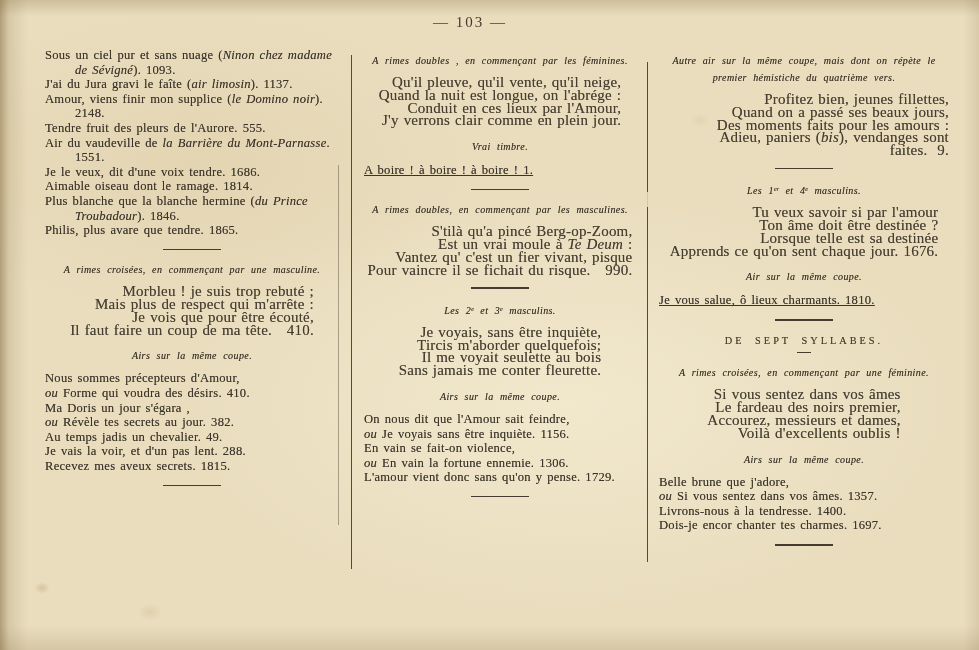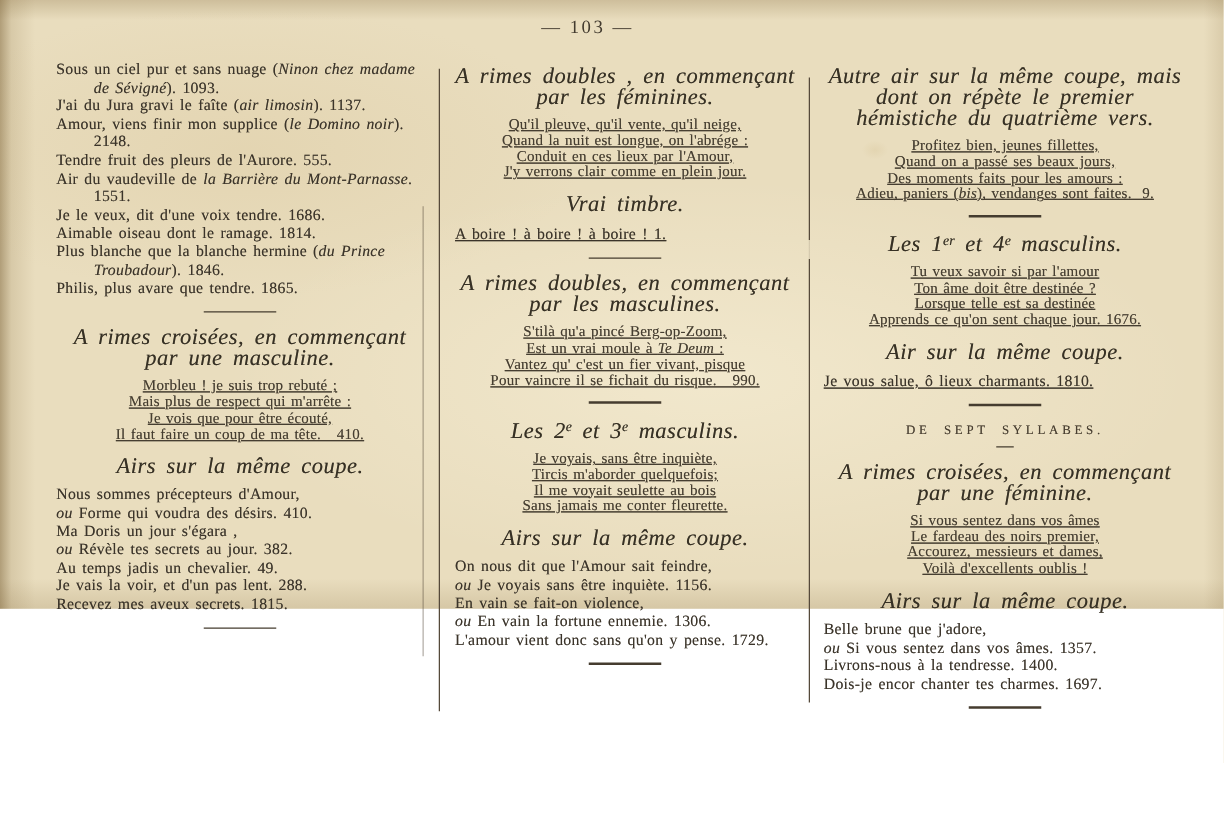--- a/index.html
+++ b/index.html
@@ -1,21 +1,21 @@
 <!DOCTYPE html>
 <html><head>
 <meta charset="utf-8">
 <style>
   html,body{margin:0;padding:0;}
   body{
     width:979px;height:650px;overflow:hidden;
     font-family:"Liberation Serif","DejaVu Serif",serif;
   }
   .page{
-    position:relative;width:979px;height:487px;
+    position:relative;width:979px;height:650px;
     background-color:#e9ddbe;
     background-image:
       radial-gradient(10px 8px at 42px 588px, rgba(170,138,78,.30), rgba(170,138,78,0) 75%),
       radial-gradient(16px 12px at 150px 612px, rgba(180,150,90,.18), rgba(180,150,90,0) 75%),
       radial-gradient(14px 10px at 700px 120px, rgba(190,162,100,.14), rgba(190,162,100,0) 75%),
       radial-gradient(55% 45% at 58% 62%, rgba(255,249,228,.38), rgba(255,249,228,0) 72%),
       radial-gradient(40% 34% at 20% 25%, rgba(205,180,128,.20), rgba(205,180,128,0) 70%),
       linear-gradient(90deg, rgba(120,95,52,.50) 0px, rgba(135,110,65,.18) 9px, rgba(135,110,65,0) 28px),
       linear-gradient(180deg, rgba(135,110,65,.28) 0px, rgba(135,110,65,0) 16px),
       linear-gradient(270deg, rgba(135,110,65,.16) 0px, rgba(135,110,65,0) 16px),
@@ -34,26 +34,26 @@
   .col2{left:364px;width:272px;}
   .col3{left:659px;width:290px;}
   .vrule{position:absolute;width:1.4px;background:#55493a;}
   .vrule1{left:351px;top:55px;height:514px;}
   .vrule1b{left:338px;top:165px;height:360px;width:1px;opacity:.45;}
   .vrule2{left:647px;top:62px;height:500px;
     background:linear-gradient(#55493a 0 26%, rgba(85,73,58,.15) 26% 29%, #55493a 29% 100%);}
   .entries{margin:0;}
   .entry{padding-left:30px;text-indent:-30px;}
   .heading{margin:11px 0 7px;text-align:center;font-style:italic;
-           font-size:18px;line-height:17px;word-spacing:3.5px;
+           font-size:10px;line-height:17px;word-spacing:3.5px;
            letter-spacing:.4px;color:#363024;}
   .heading:first-child{margin-top:4px;}
-  .verse{margin:3px auto 9px;width:fit-content;text-align:center;
-         font-size:12px;line-height:12.8px;letter-spacing:.2px;
-         word-spacing:1px;color:#463e31;text-decoration:underline;}
+  .verse{margin:3px auto 9px;width:fit-content;text-align:right;
+         font-size:15px;line-height:12.8px;letter-spacing:.2px;
+         word-spacing:1px;color:#463e31;}
   .sline{margin:8px 0 4px;text-decoration:underline;}
   .rule{height:1.5px;background:#453c2f;margin:11px auto 10px;width:58px;}
   .rule.short{width:14px;margin:4px auto 2px;height:1.3px;}
   .smallcaps{margin:13px 0 4px;text-align:center;font-size:10.3px;
              letter-spacing:3px;word-spacing:5px;color:#493f31;}
   .it{font-style:italic;}
   .sup{font-size:.62em;vertical-align:.45em;letter-spacing:0;}
 </style>
 </head>
 <body>

